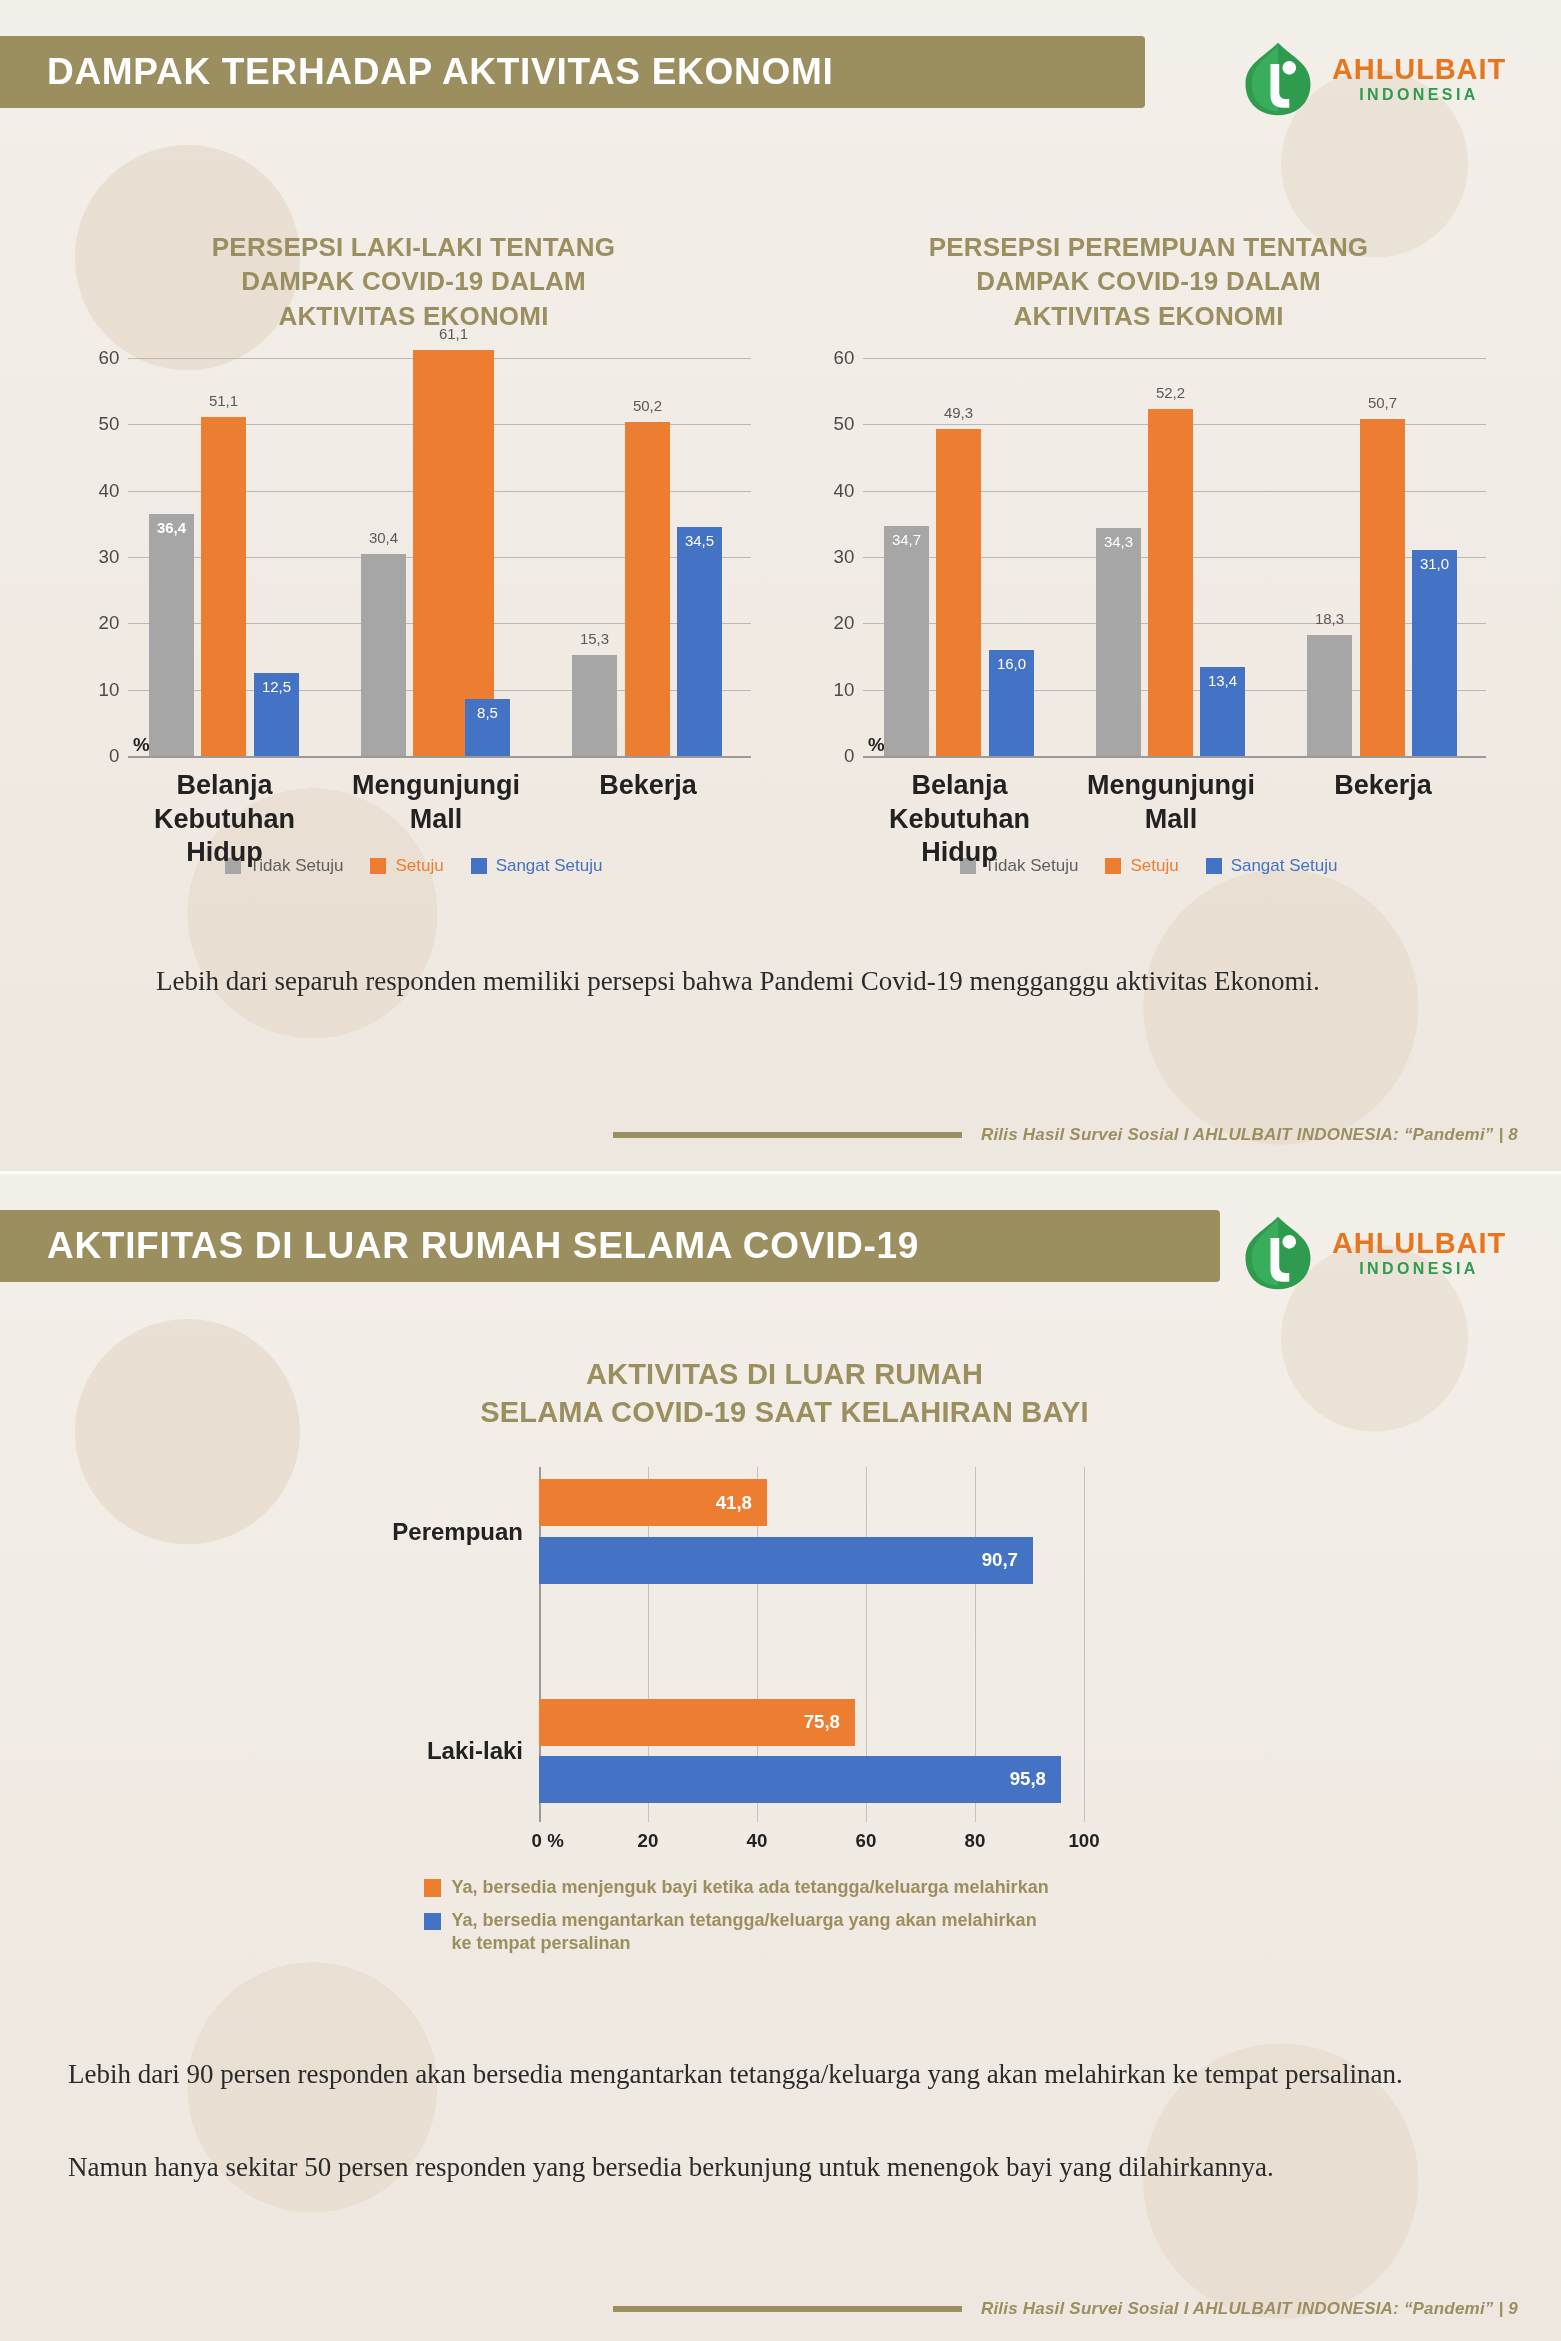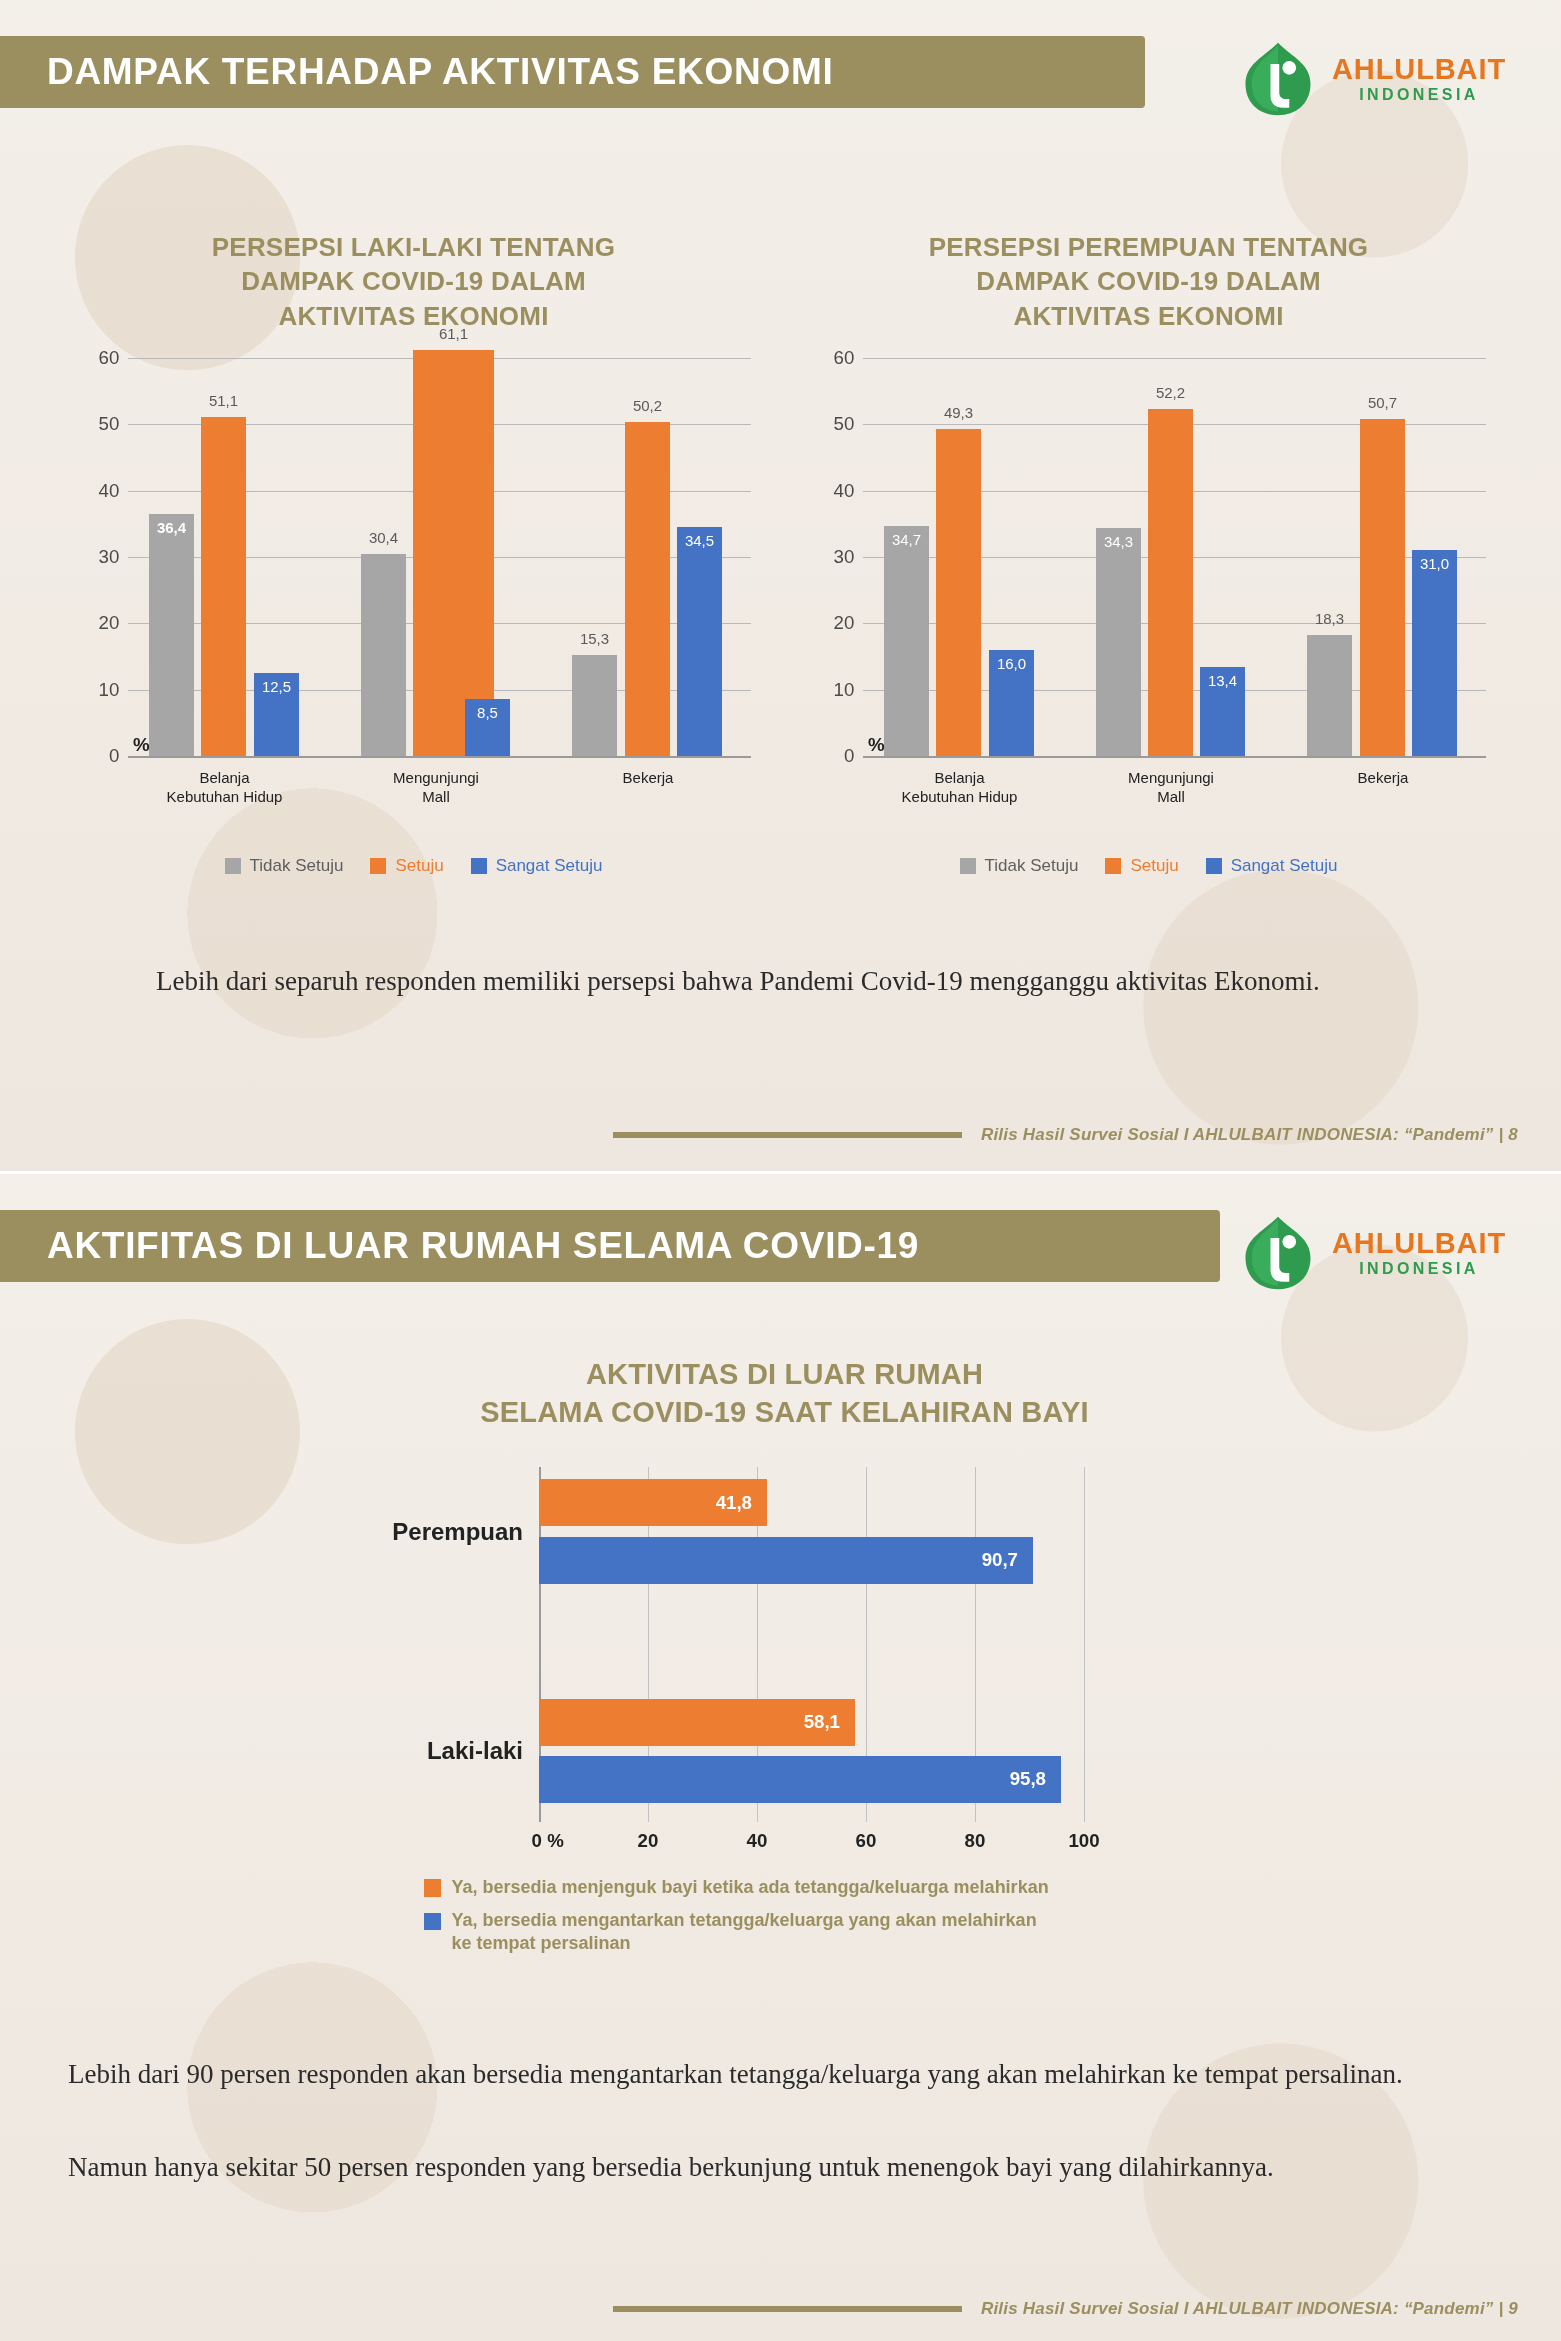--- a/index.html
+++ b/index.html
@@ -101,23 +101,23 @@
     color:#5a5a5a;
     white-space:nowrap;
   }
   .bar .vlabel.inside{
     top:5px;
     color:#ffffff;
   }
   .cat-label{
     position:absolute;
     text-align:center;
-    font-size:15px;
+    font-size:27px;
     color:#222;
-    font-weight:normal;
+    font-weight:bold;
     line-height:1.25;
   }
   .legend{
     display:flex;
     justify-content:center;
     align-items:center;
     gap:27px;
     margin-top:16px;
   }
   .legend .item{display:flex;align-items:center;gap:9px;font-size:17px;font-weight:normal;}
@@ -463,21 +463,21 @@
 
       <div class="hbar" style="top:12.5px;height:47px;width:228px;background:#ed7d31;">
         <span class="hv">41,8</span>
       </div>
       <div class="hbar" style="top:70px;height:47px;width:494px;background:#4472c4;">
         <span class="hv">90,7</span>
       </div>
       <span class="grp-label" style="top:65px;">Perempuan</span>
 
       <div class="hbar" style="top:232px;height:47px;width:316px;background:#ed7d31;">
-        <span class="hv">58,1</span>
+        <span class="hv">75,8</span>
       </div>
       <div class="hbar" style="top:289px;height:47px;width:522px;background:#4472c4;">
         <span class="hv">95,8</span>
       </div>
       <span class="grp-label" style="top:284px;">Laki-laki</span>
     </div>
 
     <div class="legend2" style="margin:54px 0 0 125px;width:834px;">
       <div class="item">
         <span class="sw" style="background:#ed7d31;"></span>

